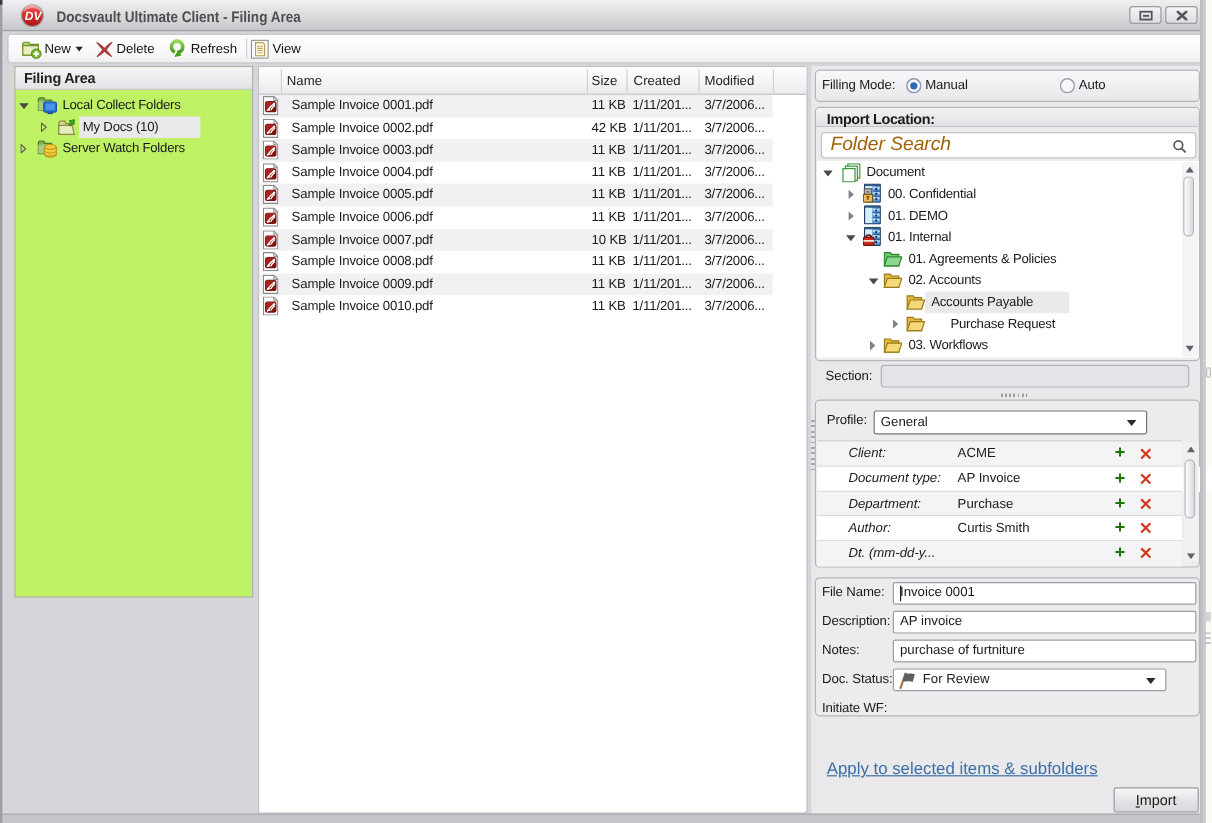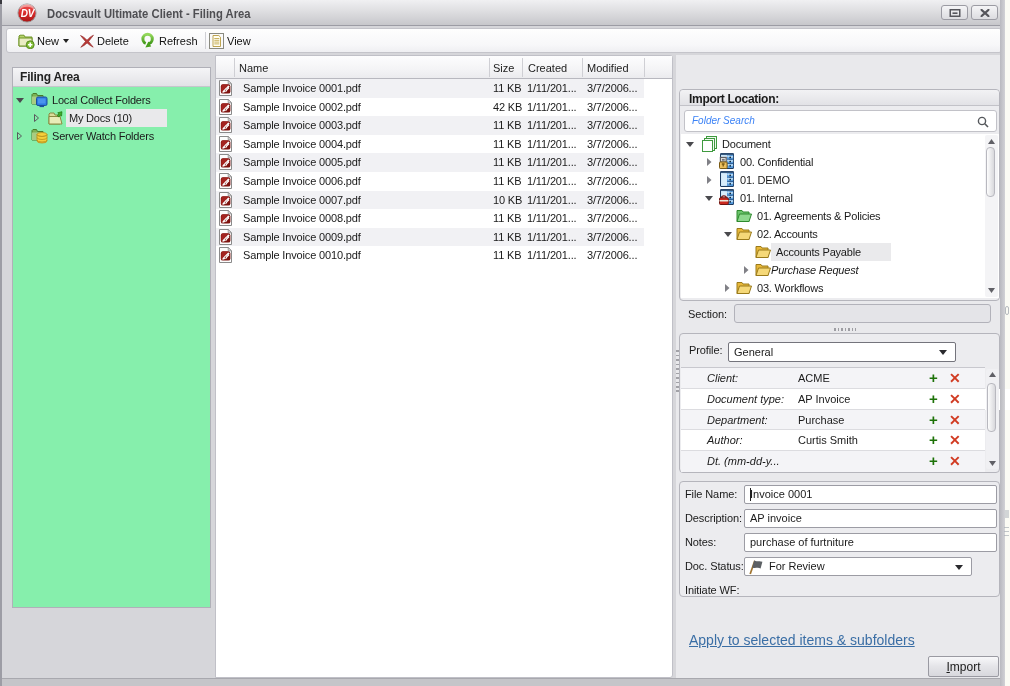--- a/index.html
+++ b/index.html
@@ -12,21 +12,21 @@
   border-bottom:1px solid #9c9ca4;}
 .title { position:absolute; left:47px; top:0; height:26px; line-height:27px; font-size:12.8px; font-weight:bold; color:#4e4e52; transform:scaleX(0.88); transform-origin:0 50%; white-space:nowrap; }
 .winbtn { position:absolute; top:5px; width:27px; height:15px; border:1px solid #9b9ba3; border-radius:3px;
   background:linear-gradient(#f5f5f7,#dcdce0); }
 .winbtn svg { position:absolute; left:50%; top:50%; transform:translate(-50%,-50%); }
 .toolbarzone { position:absolute; left:2px; top:27px; width:1003px; height:28px; background:#d6d6da; }
 .toolbar { position:absolute; left:6px; top:28px; width:996px; height:25px; background:linear-gradient(#fefefe,#f7f7f9 70%, #efeff2); border:1px solid #c4c4ca; border-radius:3px; }
 .tbtxt { position:absolute; top:0; height:23px; line-height:24px; font-size:11px; color:#111; }
 .tsep { position:absolute; left:198px; top:3px; width:1px; height:17px; background:#cfcfd4; }
 
-.lpanel { position:absolute; left:12px; top:67px; width:199px; height:541px; background:#86efac; border:1px solid #b0b0b8; }
+.lpanel { position:absolute; left:12px; top:55px; width:199px; height:443px; background:#bef264; border:1px solid #b0b0b8; }
 .lhead { position:absolute; left:0; top:0; width:197px; height:19px; background:linear-gradient(#f5f5f7,#e2e2e6); border-bottom:1px solid #c6c6cc; font-weight:bold; font-size:12px; letter-spacing:-0.2px; color:#222; line-height:19px; padding-left:7px; }
 .trow { position:absolute; height:18px; line-height:18px; font-size:11px; letter-spacing:-0.2px; white-space:nowrap; }
 
 .list { position:absolute; left:215px; top:55px; width:458px; height:623px; background:#fff; border:1px solid #c0c0c7; border-radius:0 3px 3px 0; }
 .lsthead { position:absolute; left:0; top:0; width:456px; height:23px; background:linear-gradient(#fdfdfe,#f4f4f6 60%, #ebebee); border-bottom:1px solid #b8b8bf; }
 .colsep { position:absolute; top:2px; width:1px; height:19px; background:#cfcfd4; }
 .hlabel { position:absolute; top:0; height:23px; line-height:24px; font-size:11px; color:#222; }
 .lrow { position:absolute; left:0; width:428px; height:18.6px; }
 .lrow.odd { background:#f1f1f4; }
 .cell { position:absolute; top:0; height:18.6px; line-height:19px; font-size:11px; letter-spacing:-0.15px; white-space:nowrap; }
@@ -277,26 +277,38 @@
       <circle cx="9.3" cy="6.7" r="1" fill="#fff" opacity="0.9"></circle>
     </g>
         </defs>
       </svg>
   </div>
 
   
   <div class="rpanel" id="rpanel">
     <div class="abs" style="left:0px; top:295px; width:3px; height:42px; background-image:repeating-linear-gradient(180deg,#8a8a90 0 1.5px, transparent 1.5px 4.5px); opacity:0.75;"></div>
 
+    <div class="groupbox" style="left:3px; top:3px; width:321px; height:27px; background:linear-gradient(#f7f7f9,#e9e9ec);">
+      <div class="rlabel" style="left:5px; top:6px;">Filling Mode:</div>
+      <svg class="abs" style="left:75px; top:6px;" width="13" height="13" viewBox="0 0 13 13">
+        <circle cx="6.5" cy="6.5" r="5.8" fill="#f8f8fa" stroke="#8a9ab0" stroke-width="1.2"></circle>
+        <circle cx="6.5" cy="6.5" r="3" fill="#2d6ab4"></circle>
+      </svg>
+      <div class="rlabel" style="left:91px; top:6px;">Manual</div>
+      <svg class="abs" style="left:203px; top:6px;" width="13" height="13" viewBox="0 0 13 13">
+        <circle cx="6.5" cy="6.5" r="5.8" fill="#f8f8fa" stroke="#9aa4b0" stroke-width="1.2"></circle>
+      </svg>
+      <div class="rlabel" style="left:219px; top:6px;">Auto</div>
+    </div>
 
     <div class="groupbox" style="left:3px; top:34px; width:321px; height:212px; background:#ececef; overflow:hidden;">
       <div style="position:absolute; left:0; top:0; width:319px; height:16px; background:linear-gradient(#f2f2f4,#e2e2e6); border-bottom:1px solid #c2c2c8; border-radius:3px 3px 0 0;"></div>
       <div class="rlabel" style="left:9px; top:2px; font-weight:bold; font-size:12px; letter-spacing:-0.3px;">Import Location:</div>
       <div class="input" style="left:4px; top:20px; width:313px; height:22px; border-color:#c2c2c8; border-radius:3px;">
-        <div class="itext" style="line-height:20px; font-style:italic; color:#3b82f6; font-size:10px; left:7px;">Folder Search</div>
+        <div class="itext" style="line-height:20px; font-style:italic; color:#a16207; font-size:16px; left:7px;">Folder Search</div>
         <svg class="abs" style="right:7px; top:5px;" width="12" height="12" viewBox="0 0 12 12">
           <circle cx="5" cy="5" r="3.6" fill="none" stroke="#55585c" stroke-width="1.4"></circle>
           <path d="M7.8 7.8 L11 11" stroke="#55585c" stroke-width="1.6"></path>
         </svg>
       </div>
       <div class="abs" style="left:1px; top:44px; width:319px; height:164px; background:#fff;" id="rtree">
 
         <div class="trow" style="left:0; top:1px;">
           <svg class="abs" style="left:5px;top:6px" width="8" height="6" viewBox="0 0 8 6">
               <path d="M0 1 L8 1 L4 6 Z" fill="#4a4a4e"></path>
@@ -360,21 +372,21 @@
             </svg>
           <span class="abs" style="left:95px;">Accounts Payable</span>
         </div>
         <div class="trow" style="left:0; top:127px;">
           <svg class="abs" style="left:63px;top:5px" width="5" height="8" viewBox="0 0 5 8">
               <path d="M0 0 L0 8 L4.5 4 Z" fill="#808086"></path>
             </svg>
           <svg class="abs" style="left:74px;top:2px" width="16" height="14" viewBox="0 0 16 14">
               <use href="#yfolder"></use>
             </svg>
-          <span class="abs" style="left:90px;font-style:italic;">Purchase Request</span>
+          <span class="abs" style="left:111px;">Purchase Request</span>
         </div>
         <div class="trow" style="left:0; top:145px;">
           <svg class="abs" style="left:44px;top:5px" width="5" height="8" viewBox="0 0 5 8">
               <path d="M0 0 L0 8 L4.5 4 Z" fill="#808086"></path>
             </svg>
           <svg class="abs" style="left:55px;top:2px" width="16" height="14" viewBox="0 0 16 14">
               <use href="#yfolder"></use>
             </svg>
           <span class="abs" style="left:76px;">03. Workflows</span>
         </div>

